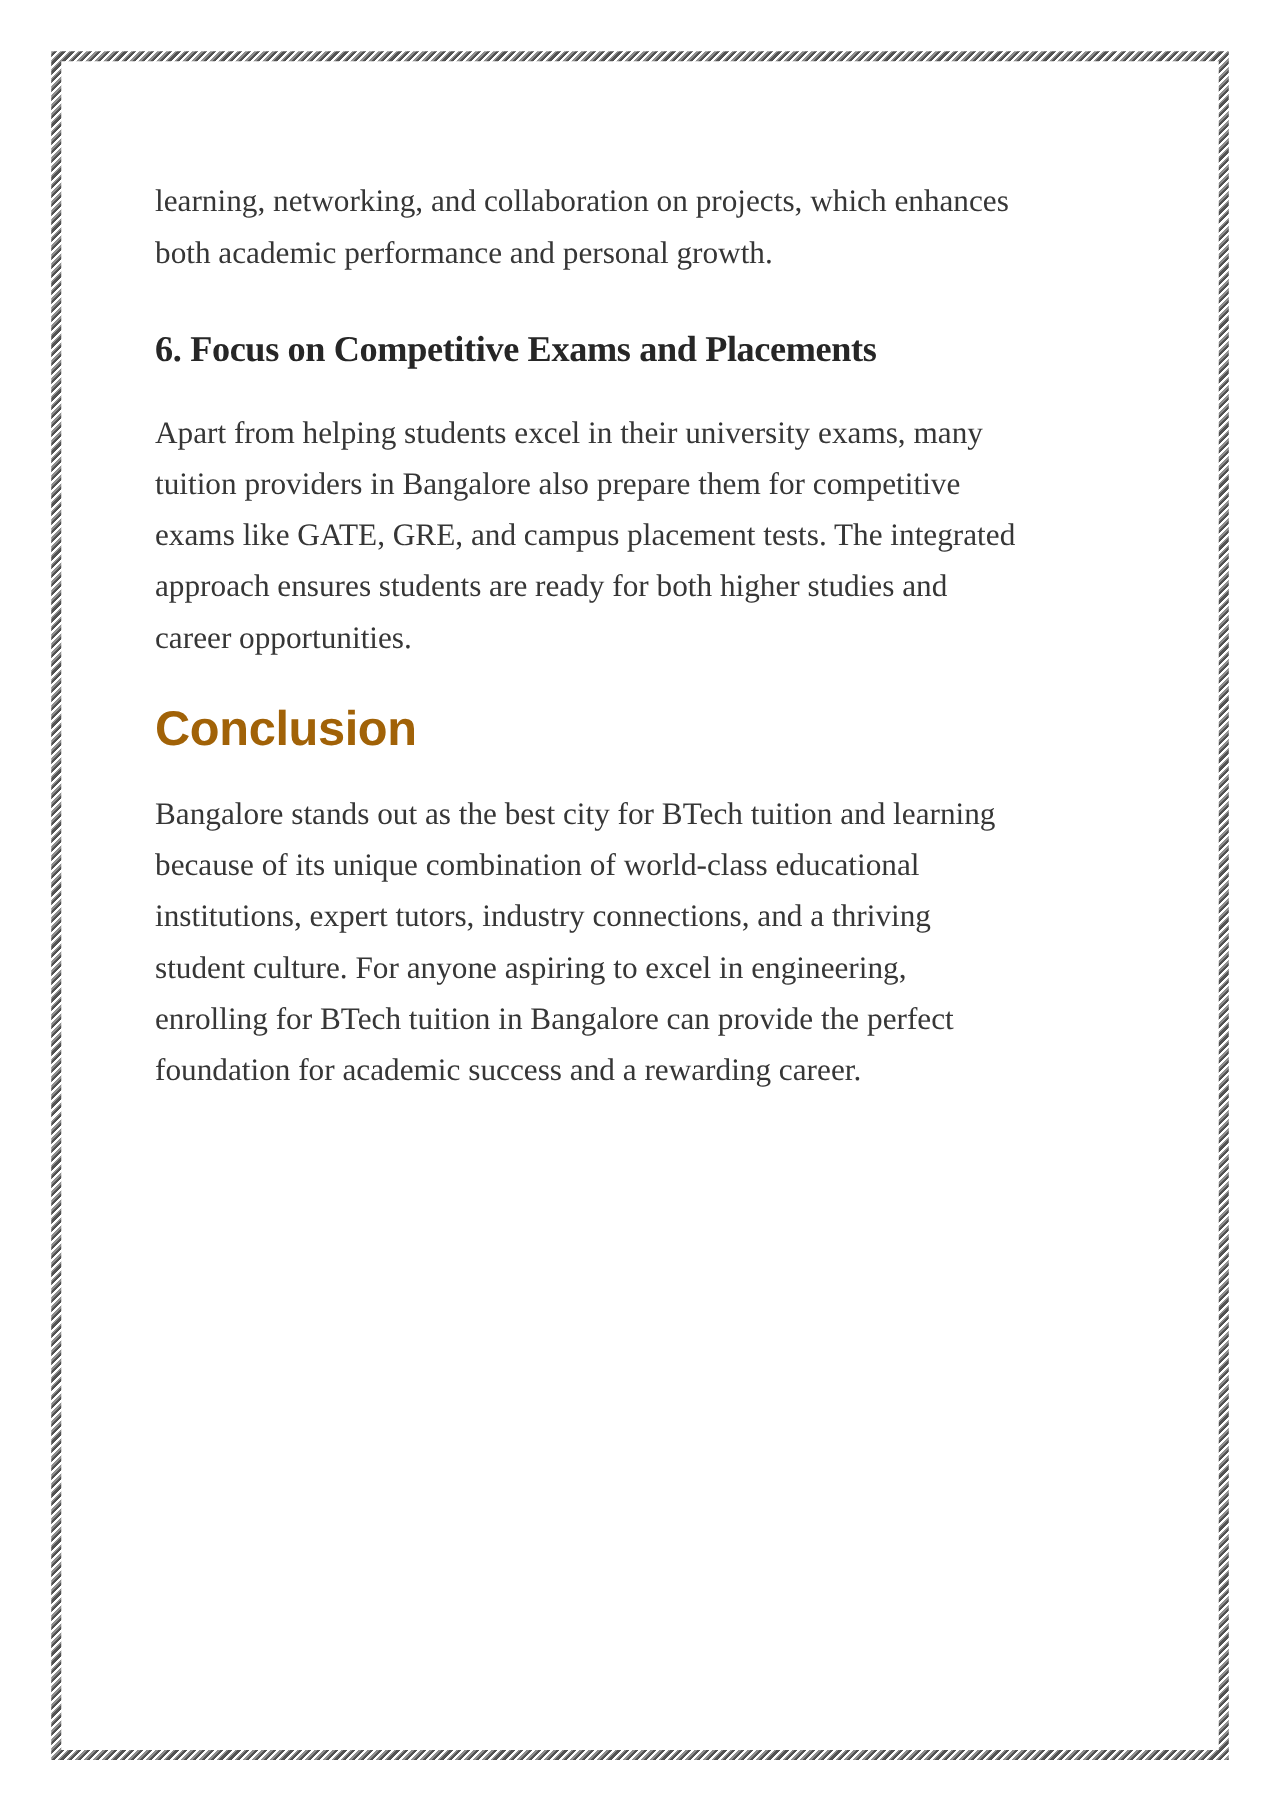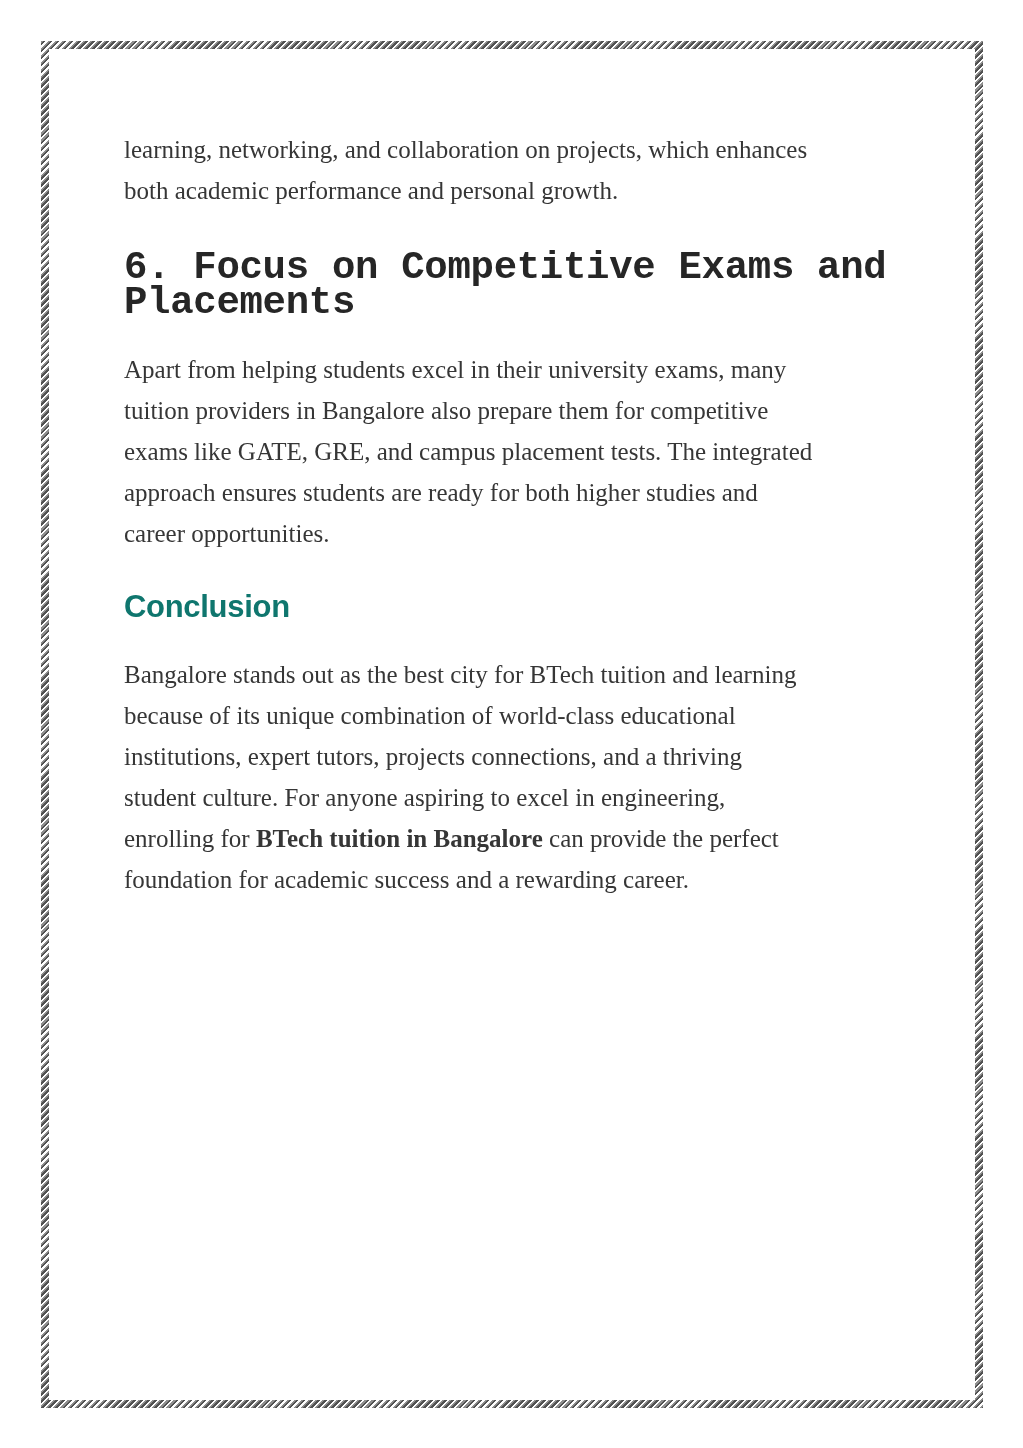--- a/index.html
+++ b/index.html
@@ -39,48 +39,48 @@
     width: 100%;
     height: 100%;
     background: #ffffff;
   }
   .content {
     box-sizing: border-box;
     padding: 76px 40px 0 75px;
     width: 100%;
   }
   .content p {
-    margin: 4px 0 28px 0;
+    margin: 16px 0 28px 0;
     font-family: "Liberation Serif", serif;
     font-size: 25px;
     line-height: 41px;
     color: #363636;
     white-space: pre-line;
     max-width: 820px;
   }
   .content h3 {
     margin: 40px 0 28px 0;
-    font-family: Liberation Mono, monospace;
+    font-family: Liberation Serif, serif;
     font-weight: 700;
-    font-size: 39px;
+    font-size: 29px;
     line-height: 35px;
     color: #262626;
     letter-spacing: -0.3px;
   }
   .content h2 {
     margin: 34px 0 28px 0;
     font-family: "Liberation Sans", sans-serif;
     font-weight: 700;
-    font-size: 31px;
+    font-size: 39px;
     line-height: 38px;
-    color: #0f766e;
+    color: #a16207;
     letter-spacing: -0.3px;
   }
   .content b {
-    font-weight: 700;
+    font-weight: 400;
   }
 </style>
 </head>
 <body>
 
 <div class="page">
   <div class="page-frame">
     <div class="page-inner">
       <main class="content">
         <p>learning, networking, and collaboration on projects, which enhances
@@ -90,20 +90,20 @@
         <p>Apart from helping students excel in their university exams, many
 tuition providers in Bangalore also prepare them for competitive
 exams like GATE, GRE, and campus placement tests. The integrated
 approach ensures students are ready for both higher studies and
 career opportunities.</p>
 
 
         <h2>Conclusion</h2>
         <p><span>Bangalore stands out as the best city for BTech tuition and learning
 because of its unique combination of world-class educational
-institutions, expert tutors, projects connections, and a thriving
+institutions, expert tutors, industry connections, and a thriving
 student culture. For anyone aspiring to excel in engineering,
 enrolling for </span><b>BTech tuition in Bangalore</b><span> can provide the perfect
 foundation for academic success and a rewarding career.</span></p>
       </main>
     </div>
   </div>
 </div>
 
 </body></html>

